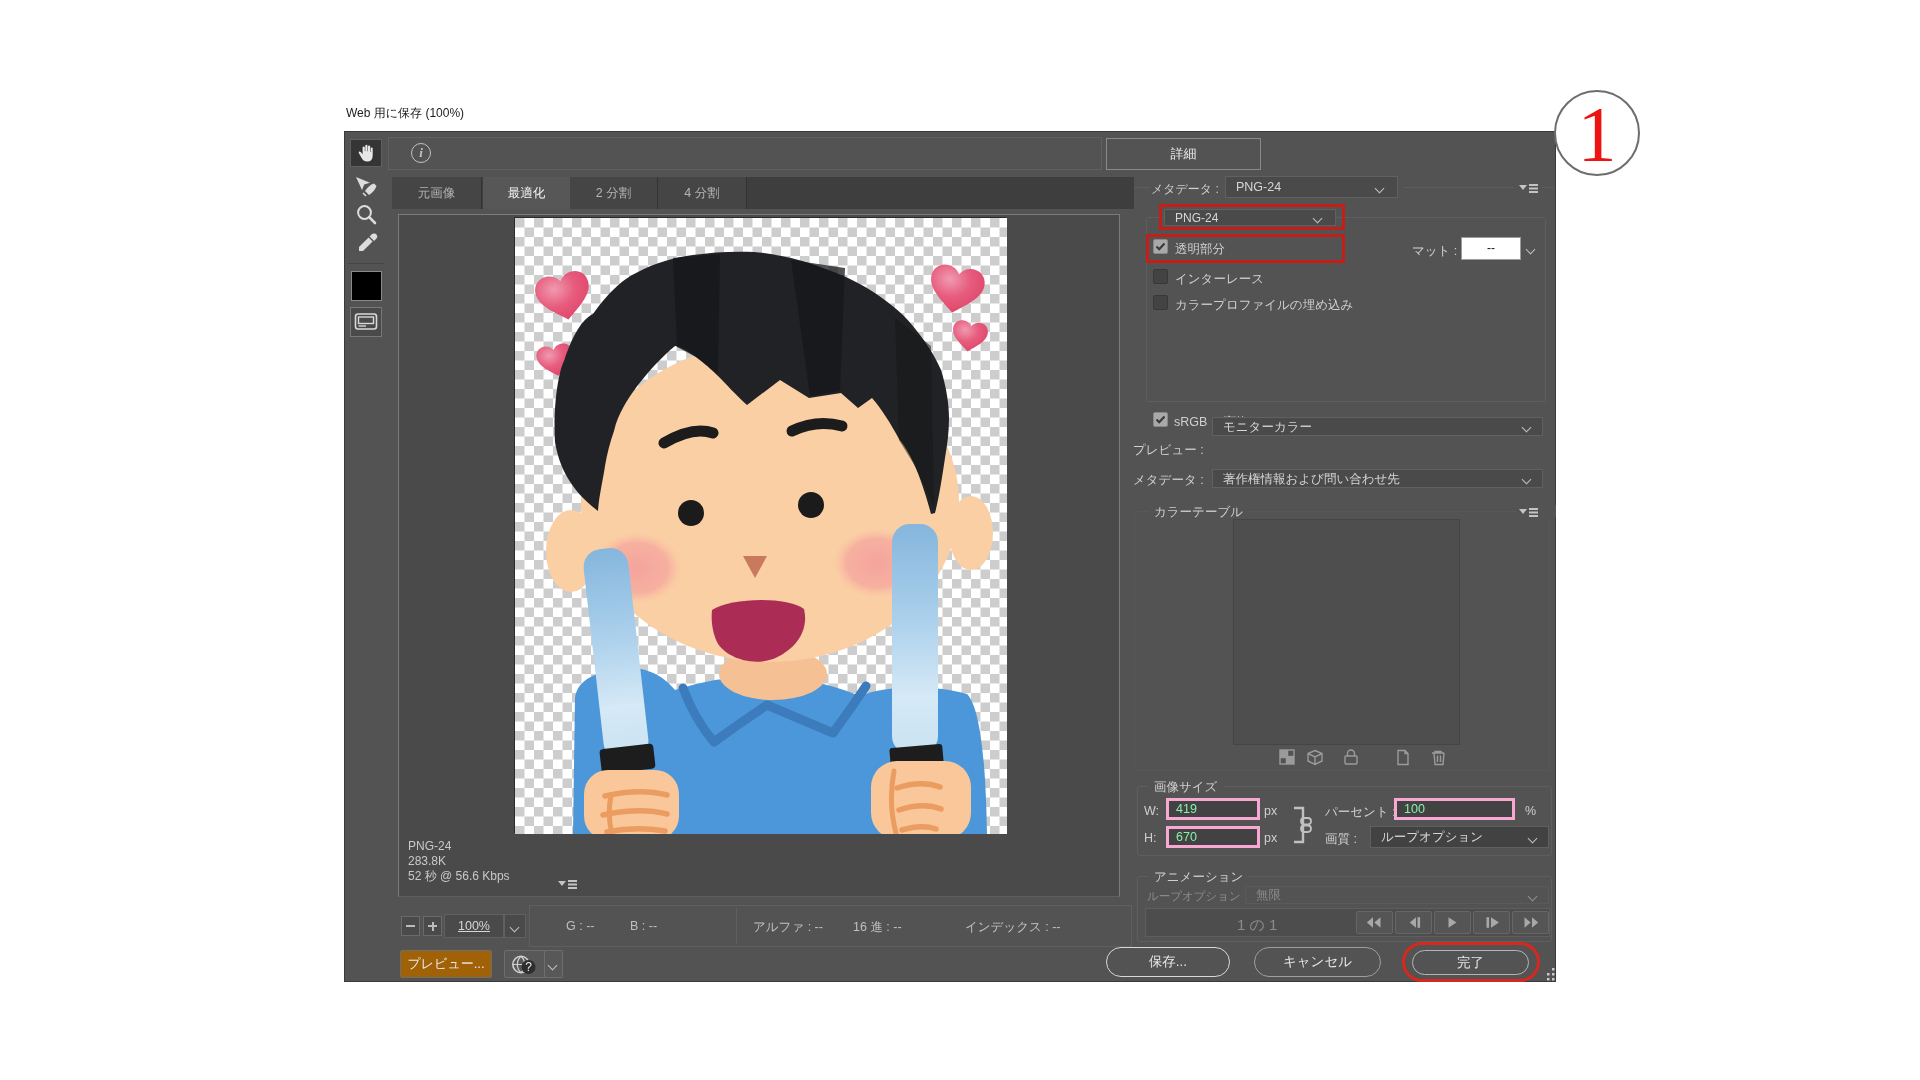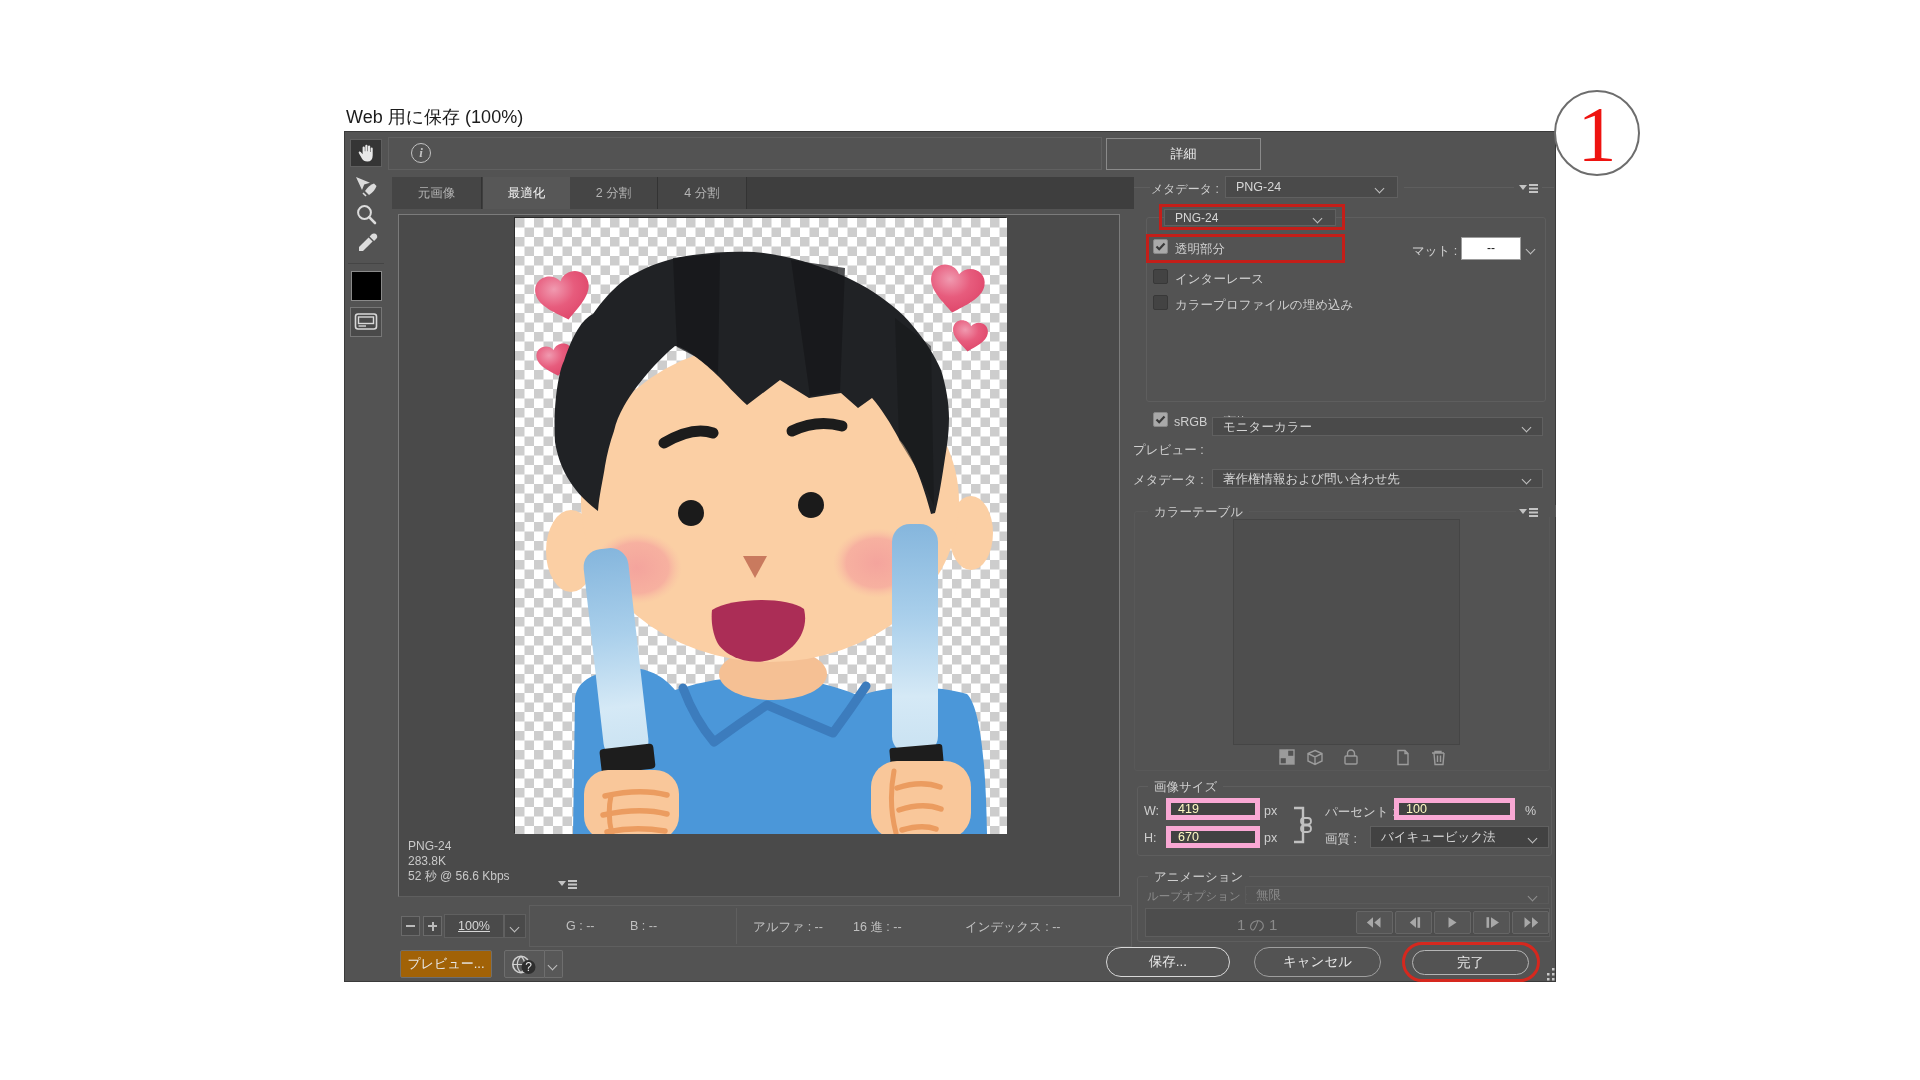--- a/index.html
+++ b/index.html
@@ -5,38 +5,38 @@
   * { margin:0; padding:0; box-sizing:border-box; }
   html,body { width:1920px; height:1080px; background:#fff; font-family:"Liberation Sans", sans-serif; }
   .abs { position:absolute; }
   #stage { position:relative; width:1920px; height:1080px; overflow:hidden; }
   .lbl { position:absolute; font-size:12.5px; color:#cfcfcf; white-space:nowrap; }
   .dis { color:#8b8b8b; }
   .ddl { position:absolute; background:#4a4a4a; border:1px solid #606060; color:#d6d6d6; font-size:12.5px; white-space:nowrap; }
   .ddl .tx { position:absolute; left:10px; top:50%; transform:translateY(-50%); }
   .chev { position:absolute; width:9px; height:9px; }
   .chev:before { content:""; position:absolute; left:0; top:1px; width:6px; height:6px; border-right:1.6px solid #c0c0c0; border-bottom:1.6px solid #c0c0c0; transform:rotate(45deg); }
-  .inp { position:absolute; background:#424242; border:5px solid #f9a8d4; color:#fef9c3; font-size:12.5px; }
+  .inp { position:absolute; background:#424242; border:3px solid #f9a8d4; color:#86efac; font-size:12.5px; }
   .inp .tx { position:absolute; left:7px; top:50%; transform:translateY(-50%); }
   .grp { position:absolute; border:1px solid #5e5e5e; border-radius:3px; }
   .gl { position:absolute; background:#535353; padding:0 6px; font-size:12.5px; color:#cfcfcf; white-space:nowrap; }
   .cb { position:absolute; width:15px; height:15px; background:#434343; border:1px solid #383838; border-radius:2px; }
   .cbc { background:#a9a9a9; border:1px solid #888; }
   .redbox { position:absolute; border:3px solid #c41e19; }
   .pill { position:absolute; border-radius:15px; color:#e8e8e8; font-size:13.5px; text-align:center; background:transparent; }
   .menuic { position:absolute; width:19px; height:12px; }
   .menuic:before { content:""; position:absolute; left:0; top:3px; border-left:4px solid transparent; border-right:4px solid transparent; border-top:5px solid #c4c4c4; }
   .menuic:after { content:""; position:absolute; left:10px; top:2px; width:9px; height:1.5px; background:#c4c4c4; box-shadow:0 3.5px 0 #c4c4c4, 0 7px 0 #c4c4c4; }
   .pbtn { position:absolute; top:911px; width:37px; height:23px; background:#555; border:1px solid #666; border-radius:2px; }
 </style>
 </head>
 <body>
 <div id="stage">
 
-  <div class="abs" style="left:346px;top:105px;font-size:18px;color:#1b1b1b;">Web 用に保存 (100%)</div>
+  <div class="abs" style="left:346px;top:105px;font-size:12px;color:#1b1b1b;">Web 用に保存 (100%)</div>
 
   <div class="abs" id="dlg" style="left:344px;top:131px;width:1212px;height:851px;background:#535353;border:1px solid #3a3a3a;"></div>
 
   <div class="abs" style="left:350px;top:139px;width:32px;height:28px;background:#353535;border:1px solid #5f5f5f;"></div>
   <svg class="abs" style="left:355px;top:142px;" width="22" height="22" viewBox="0 0 22 22">
     <path d="M7.6 10.5 L7.6 5.6 Q7.6 4.4 8.7 4.4 Q9.8 4.4 9.8 5.6 L9.8 9.2 L10.3 9.2 L10.3 4.0 Q10.3 2.8 11.4 2.8 Q12.5 2.8 12.5 4.0 L12.5 9.2 L13.0 9.2 L13.0 4.6 Q13.0 3.4 14.1 3.4 Q15.2 3.4 15.2 4.6 L15.2 10.0 L15.7 10.1 L15.7 6.6 Q15.7 5.4 16.7 5.4 Q17.7 5.4 17.7 6.6 L17.7 13.2 Q17.7 19.5 12.3 19.5 Q8.4 19.5 6.9 16.6 L3.9 11.2 Q3.3 10.1 4.2 9.6 Q5.0 9.2 5.8 10.1 L7.6 12.3 Z" fill="#e8e8e8"></path>
   </svg>
   <svg class="abs" style="left:352px;top:174px;" width="28" height="26" viewBox="0 0 28 26">
     <path d="M4 3 L10 16 L12.2 10.5 L18 8.8 Z" fill="#dcdcdc"></path>
     <path d="M13 17 q4-6 9-7.5 l2.5 2.5 q-1.5 5-7.5 9 Z" fill="#dcdcdc"></path>
@@ -278,21 +278,21 @@
     <rect x="8" y="12" width="10" height="6.5" rx="3.2" fill="none" stroke="#c0c0c0" stroke-width="1.8"></rect>
     <rect x="8" y="19.5" width="10" height="6.5" rx="3.2" fill="none" stroke="#c0c0c0" stroke-width="1.8"></rect>
   </svg>
   <div class="lbl" style="left:1325px;top:804px;">パーセント :</div>
   <div class="inp" style="left:1394px;top:798px;width:121px;height:22px;">
       <span class="tx">100</span>
     </div>
   <div class="lbl" style="left:1525px;top:804px;">%</div>
   <div class="lbl" style="left:1325px;top:831px;">画質 :</div>
   <div class="ddl" style="left:1370px;top:826px;width:179px;height:22px;background:#424242;">
-      <span class="tx">バイキュービック法</span>
+      <span class="tx">ループオプション</span>
       <span class="chev" style="right:10px;top:7px;"></span>
     </div>
 
   <div class="grp" style="left:1137px;top:876px;width:415px;height:66px;"></div>
   <div class="gl" style="left:1148px;top:869px;">アニメーション</div>
   <div class="lbl dis" style="left:1147px;top:889px;font-size:11.5px;">ループオプション :</div>
   <div class="ddl" style="left:1245px;top:886px;width:304px;height:18px;background:transparent;border-color:#5a5a5a;">
       <span class="tx dis">無限</span>
       <span class="chev" style="right:10px;top:5px;opacity:.55;"></span>
     </div>

